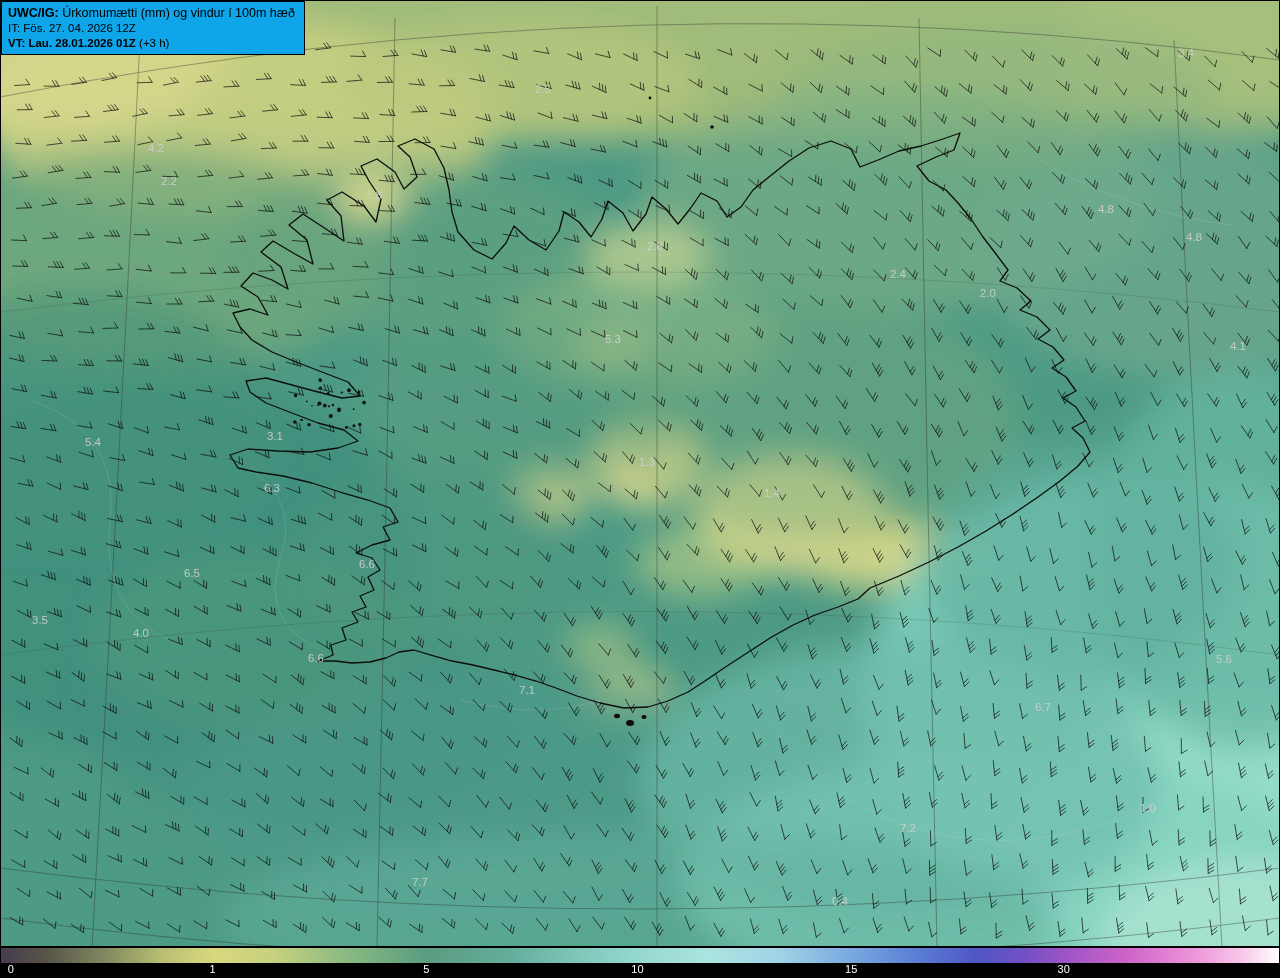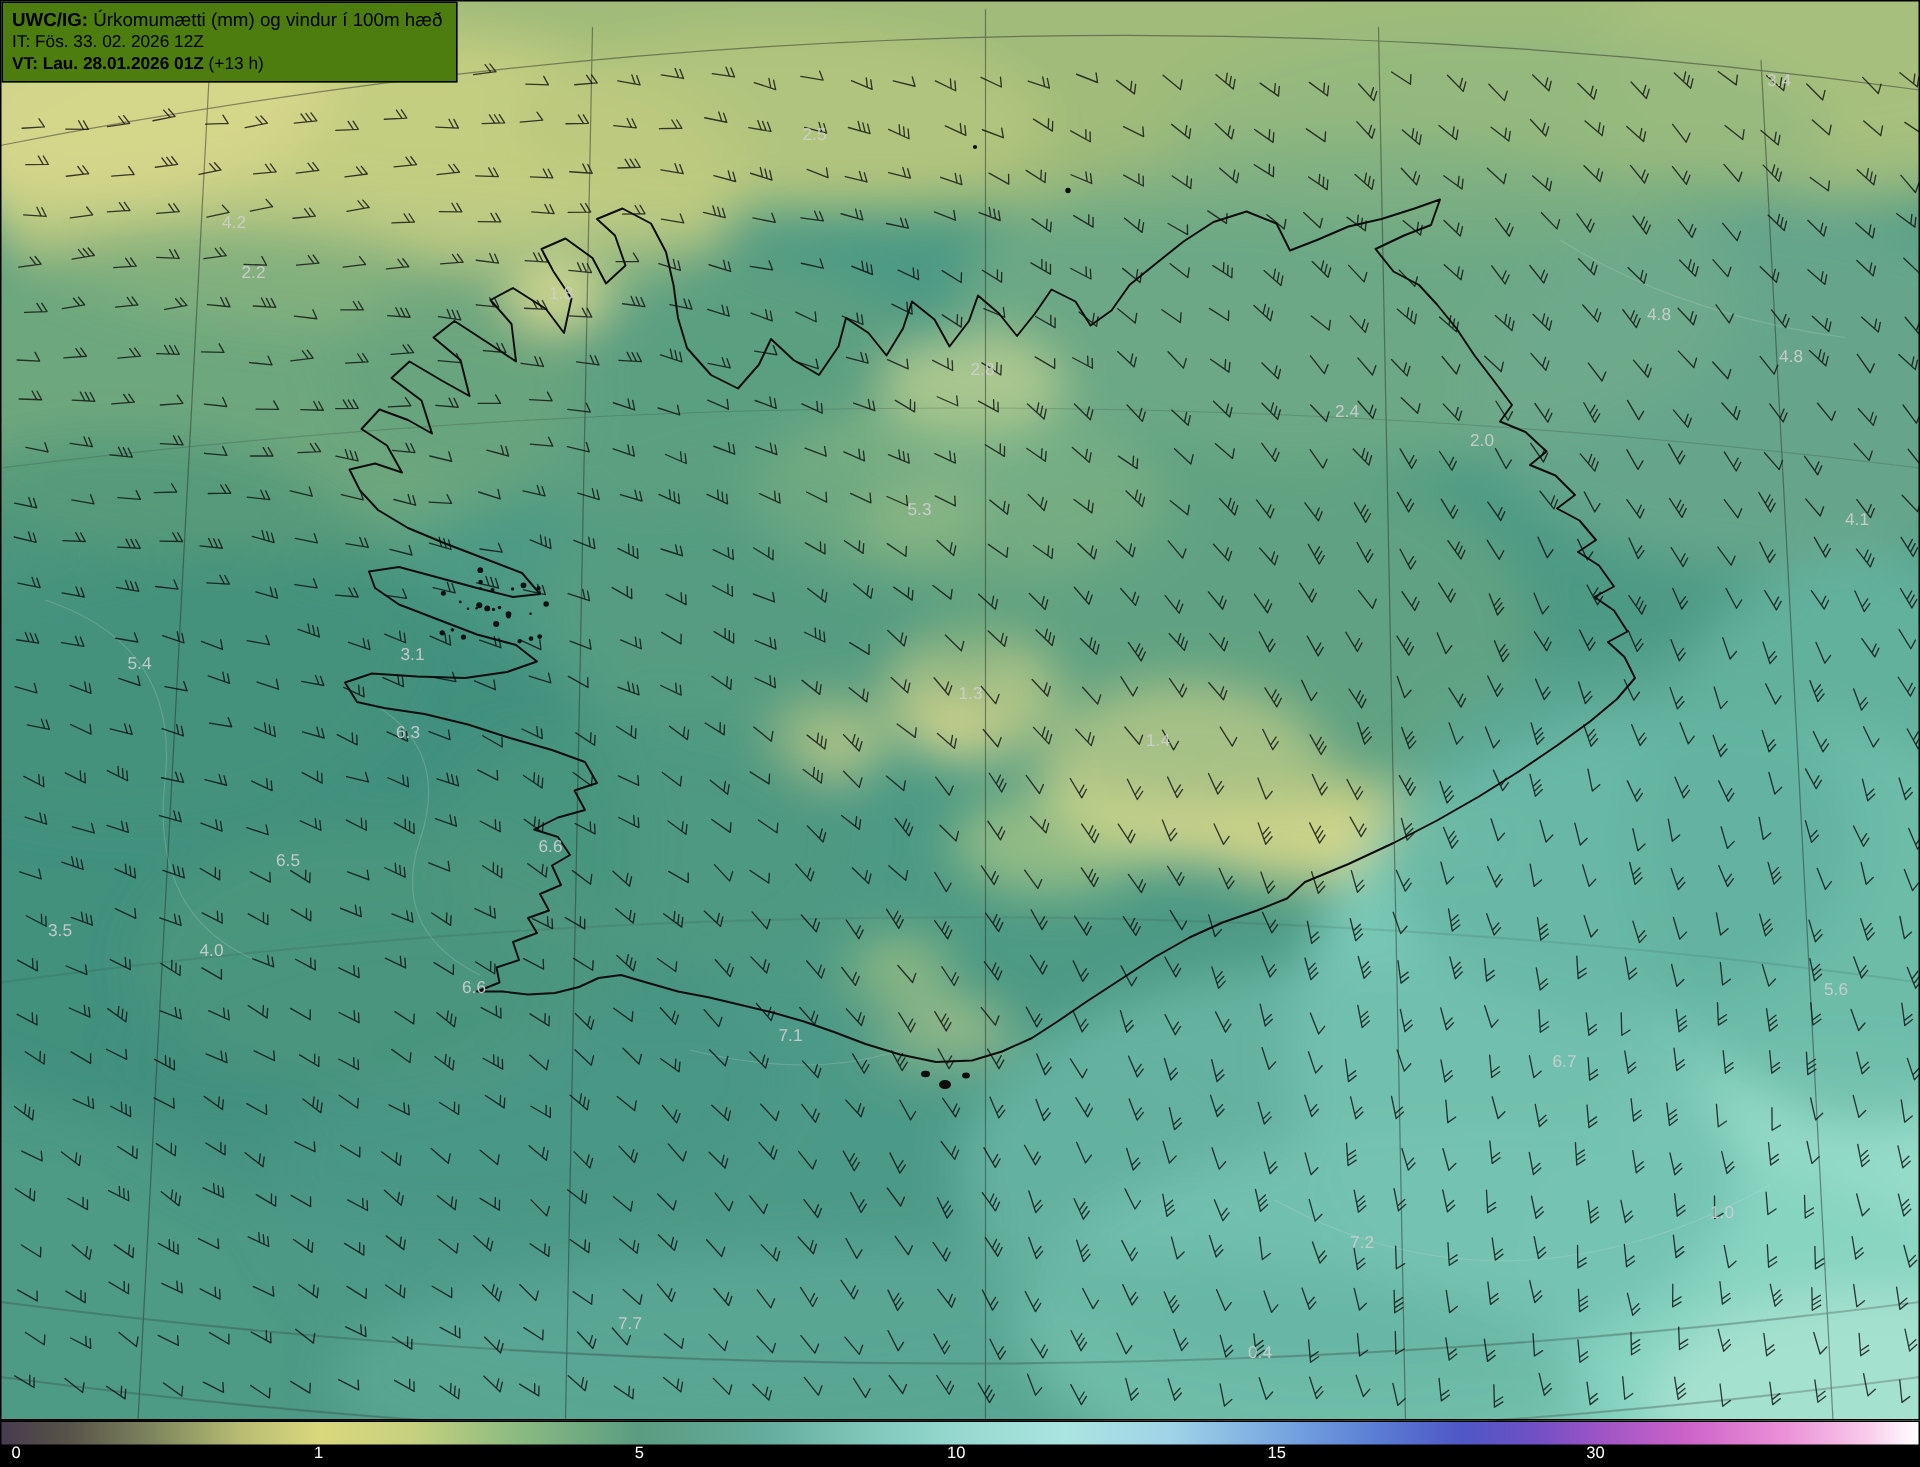--- a/index.html
+++ b/index.html
@@ -2,21 +2,21 @@
 <html><head>
 <meta charset="utf-8">
 <style>
   * { margin:0; padding:0; box-sizing:border-box; }
   html,body { background:#1a1a1a; font-family:"Liberation Sans", sans-serif; }
   .stage { position:relative; width:1280px; height:978px; background:#000; overflow:hidden; }
   #map-svg { position:absolute; left:0; top:0; display:block; }
 
   .infobox {
     position:absolute; left:1px; top:1px;
-    background:#4d7c0f; border:1px solid #000;
+    background:#0ea5e9; border:1px solid #000;
     padding:3px 9px 4px 6px; color:#000; line-height:1.28;
     min-width:298px;
   }
   .infobox .l1 { font-size:12.5px; }
   .infobox .b  { font-weight:bold; }
   .infobox .l2 { font-size:11.5px; }
   .infobox .l3 { font-size:11.5px; }
 
   .cbar-strip { position:absolute; left:0; right:0; bottom:0; height:31px; background:#000; }
   #colorbar   { position:absolute; left:1px; right:1px; top:1px; height:15px; }
@@ -195,22 +195,22 @@
         <text x="908" y="832" fill="#d0d0d0" opacity="0.9" font-size="11.5" text-anchor="middle" font-family="Liberation Sans, sans-serif">7.2</text>
         <text x="420" y="886" fill="#d0d0d0" opacity="0.9" font-size="11.5" text-anchor="middle" font-family="Liberation Sans, sans-serif">7.7</text>
         <text x="840" y="905" fill="#d0d0d0" opacity="0.9" font-size="11.5" text-anchor="middle" font-family="Liberation Sans, sans-serif">0.4</text>
       </g>
 
     <rect x="0.5" y="0.5" width="1279" height="946" fill="none" stroke="#000" stroke-width="1"></rect>
   </svg>
 
   <div class="infobox">
     <div class="l1"><span class="b">UWC/IG:</span> <span>Úrkomumætti (mm) og vindur í 100m hæð</span></div>
-    <div class="l2"><span>IT:</span> <span>Fös. 33. 02. 2026 12Z</span></div>
-    <div class="l3"><span class="b">VT:</span> <span class="b">Lau. 28.01.2026 01Z</span> <span>(+13 h)</span></div>
+    <div class="l2"><span>IT:</span> <span>Fös. 27. 04. 2026 12Z</span></div>
+    <div class="l3"><span class="b">VT:</span> <span class="b">Lau. 28.01.2026 01Z</span> <span>(+3 h)</span></div>
   </div>
 
   <div class="cbar-strip">
     <div id="colorbar" style="background: linear-gradient(to right, rgb(70, 60, 78) 0%, rgb(88, 83, 73) 3.5%, rgb(127, 135, 95) 8%, rgb(183, 189, 114) 12.5%, rgb(217, 216, 125) 16.6%, rgb(198, 208, 126) 21.5%, rgb(138, 186, 129) 27%, rgb(90, 156, 129) 33.3%, rgb(101, 173, 156) 40%, rgb(127, 198, 184) 45%, rgb(149, 216, 207) 49.8%, rgb(171, 228, 224) 55.5%, rgb(159, 211, 230) 61%, rgb(121, 169, 224) 66.5%, rgb(91, 127, 212) 71.5%, rgb(79, 87, 198) 76.2%, rgb(112, 80, 196) 80%, rgb(155, 84, 198) 83.1%, rgb(205, 99, 200) 88%, rgb(236, 147, 216) 93.2%, rgb(248, 201, 234) 97.2%, rgb(255, 255, 255) 100%);"></div>
     <div id="cb-labels">
         <span class="cb-label" style="left: 0.6%; transform: none;">0</span>
         <span class="cb-label" style="left: 16.6%; transform: translateX(-50%);">1</span>
         <span class="cb-label" style="left: 33.3%; transform: translateX(-50%);">5</span>
         <span class="cb-label" style="left: 49.8%; transform: translateX(-50%);">10</span>
         <span class="cb-label" style="left: 66.5%; transform: translateX(-50%);">15</span>

